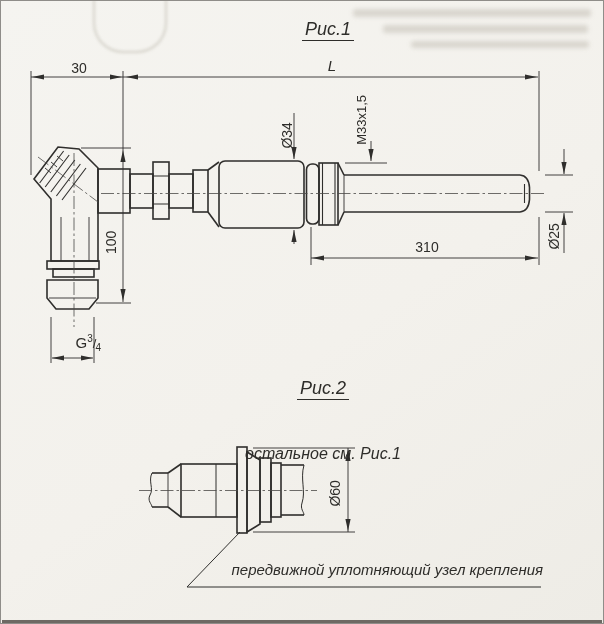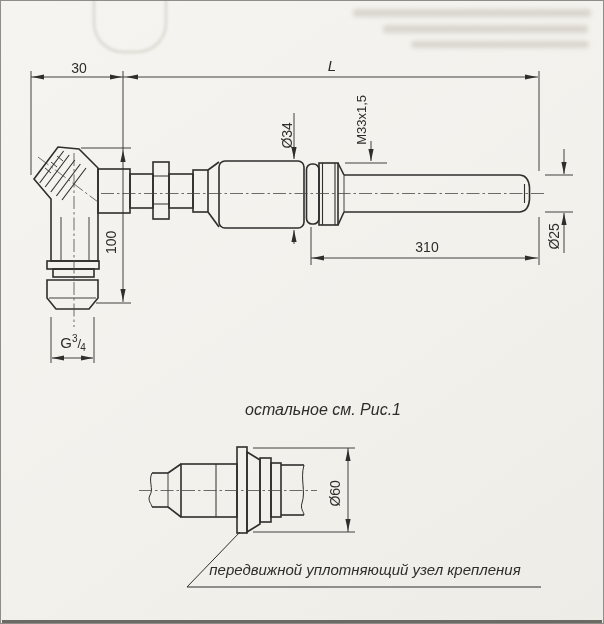--- a/index.html
+++ b/index.html
@@ -20,22 +20,22 @@
   .g2{left:382px;top:24px;width:205px;height:8px;}
   .g3{left:410px;top:40px;width:178px;height:7px;}
   svg{position:absolute;left:0;top:0;}
   .lbl{
     position:absolute;color:#2e2d2a;font-size:14px;line-height:1.05;
     text-align:center;white-space:nowrap;
   }
   .rot{transform:rotate(-90deg);}
   .it{font-style:italic;}
   .title{font-size:18px;}
-  .sub{font-size:16px;}
-  .callout{font-size:15px;}
+  .sub{font-size:16px;margin-top:44px;}
+  .callout{font-size:15px;text-align:right;}
   .underlined{border-bottom:1.3px solid #2e2d2a;padding:0 3px 1px 3px;}
   .frac sup{font-size:10px;vertical-align:6px;}
   .frac sub{font-size:10px;vertical-align:-3px;}
   .frac .sl{font-size:13px;letter-spacing:-1px;}
 </style>
 </head>
 <body>
 
 <div class="page">
 
@@ -161,37 +161,43 @@
       <line x1="252" y1="531" x2="354" y2="531"></line>
       <line x1="347" y1="447" x2="347" y2="531"></line>
     </g>
     <g fill="#2f2e2c" stroke="none">
       <polygon points="347,448 344.4,460 349.6,460"></polygon>
       <polygon points="347,530 344.4,518 349.6,518"></polygon>
     </g>
     <path stroke-width="1" d="M239,531 L186,586 L540,586"></path>
   </svg>
 
+  <div class="lbl title it" style="left:267px;top:19px;width:120px;">
+    <span class="underlined">Рис.1</span>
+  </div>
 
   <div class="lbl" style="left:56px;top:60px;width:44px;">30</div>
 
   <div class="lbl it" style="left:317px;top:57px;width:28px;font-size:15px;">L</div>
 
   <div class="lbl rot" style="left:260px;top:127px;width:52px;">Ø34</div>
 
   <div class="lbl rot" style="left:325px;top:112px;width:72px;font-size:13px;">M33x1,5</div>
 
   <div class="lbl rot" style="left:84px;top:234px;width:52px;">100</div>
 
   <div class="lbl" style="left:396px;top:239px;width:60px;">310</div>
 
   <div class="lbl rot" style="left:530px;top:228px;width:46px;">Ø25</div>
 
-  <div class="lbl frac" style="left:44px;top:333px;width:56px;font-size:15px;"><span>G</span><sup>3</sup><span class="sl">/</span><sub>4</sub></div>
-
+  <div class="lbl frac" style="left:44px;top:333px;width:56px;font-size:15px;text-align:right;"><span>G</span><sup>3</sup><span class="sl">/</span><sub>4</sub></div>
+
+  <div class="lbl title it" style="left:262px;top:378px;width:120px;">
+    <span class="underlined">Рис.2</span>
+  </div>
 
   <div class="lbl sub it" style="left:212px;top:401px;width:220px;">остальное см. Рис.1</div>
 
   <div class="lbl rot" style="left:310px;top:485px;width:48px;">Ø60</div>
 
   <div class="lbl callout it" style="left:186px;top:561px;width:356px;">передвижной уплотняющий узел крепления</div>
 
   <div class="bottom-edge"></div>
 </div>
 

